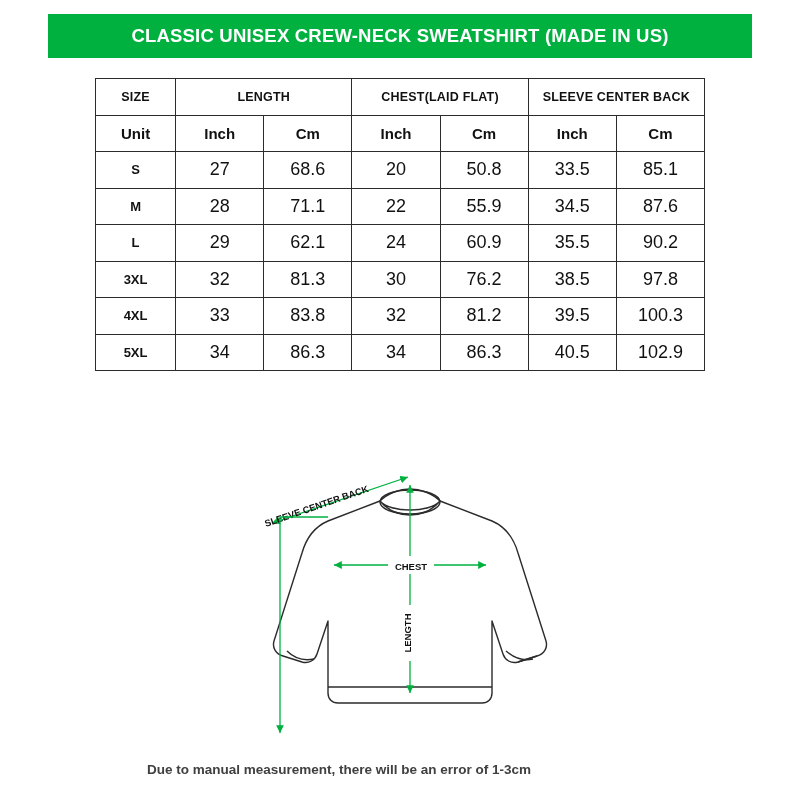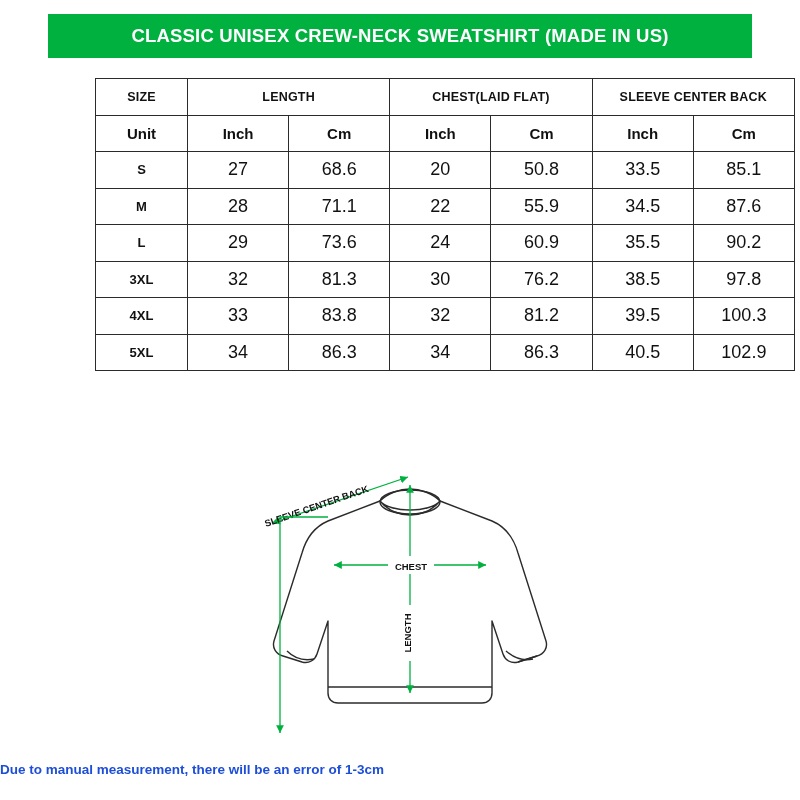--- a/index.html
+++ b/index.html
@@ -28,21 +28,21 @@
     color: #ffffff;
     font-size: 18.5px;
     font-weight: bold;
     letter-spacing: 0.2px;
     text-align: left;
     white-space: nowrap;
   }
   table.size-table {
     position: absolute;
     left: 95px; top: 78px;
-    width: 700px;
+    width: 610px;
     border-collapse: collapse;
     table-layout: fixed;
   }
   table.size-table td, table.size-table th {
     border: 1px solid #2b2b2b;
     text-align: center;
     vertical-align: middle;
     font-size: 13px;
     color: #111111;
     height: 36.5px;
@@ -70,21 +70,22 @@
 
   .diagram {
     position: absolute;
     left: 230px; top: 455px;
     width: 360px; height: 300px;
   }
   .footer-note {
     position: absolute;
     left: 0; top: 762px;
     width: 678px;
-    color: #1d4ed8;
+    text-align: center;
+    color: #404040;
     font-size: 13.5px;
     font-weight: bold;
   }
   .diagram svg { display: block; }
 </style>
 </head>
 <body>
 
 <div class="page">
 
@@ -134,21 +135,21 @@
         <td class="val">28</td>
         <td class="val">71.1</td>
         <td class="val">22</td>
         <td class="val">55.9</td>
         <td class="val">34.5</td>
         <td class="val">87.6</td>
       </tr>
       <tr>
         <td class="size-label">L</td>
         <td class="val">29</td>
-        <td class="val">73.6</td>
+        <td class="val">62.1</td>
         <td class="val">24</td>
         <td class="val">60.9</td>
         <td class="val">35.5</td>
         <td class="val">90.2</td>
       </tr>
       <tr>
         <td class="size-label">3XL</td>
         <td class="val">32</td>
         <td class="val">81.3</td>
         <td class="val">30</td>

